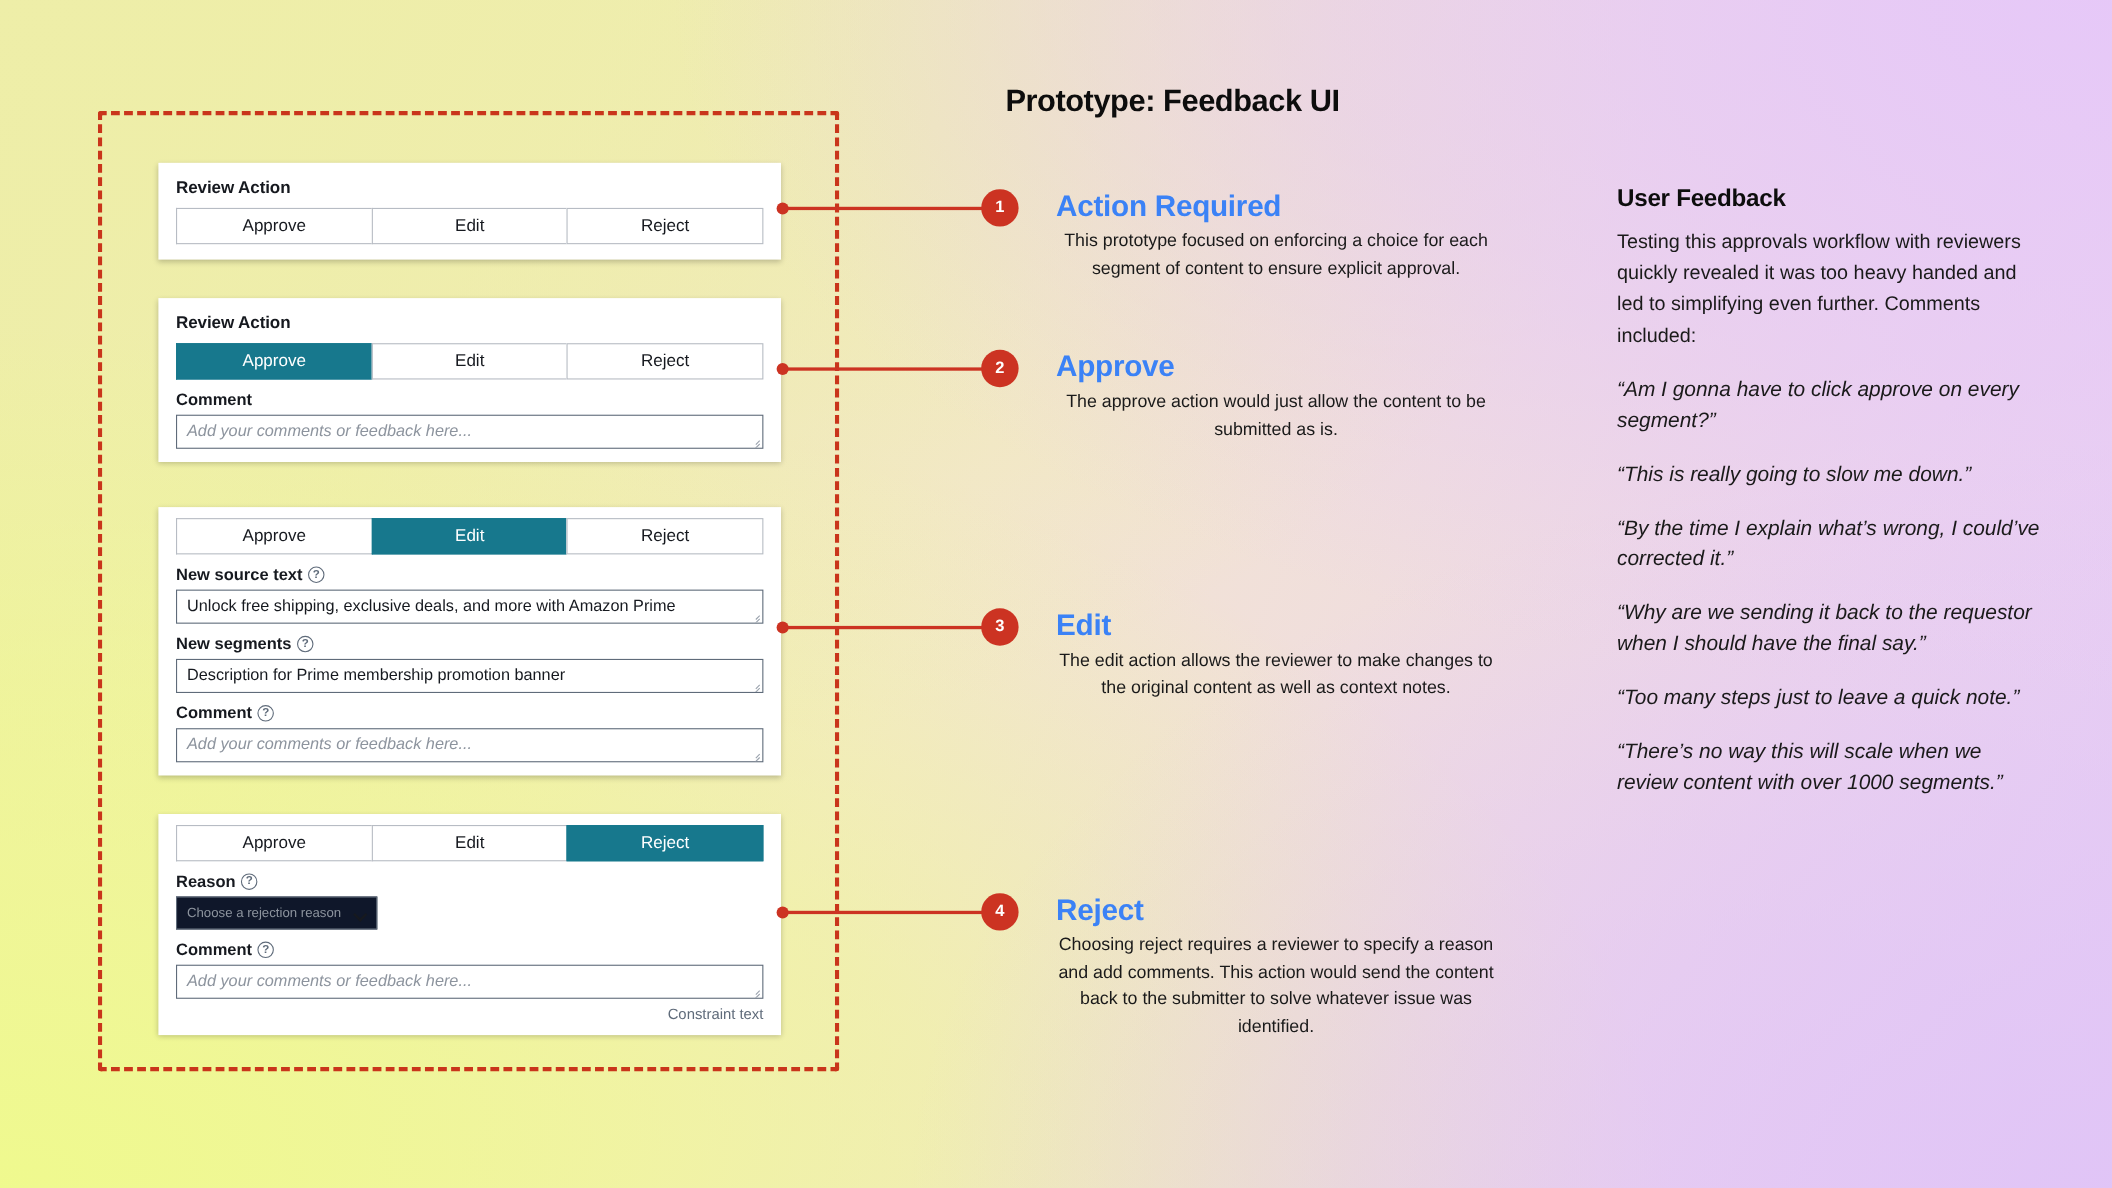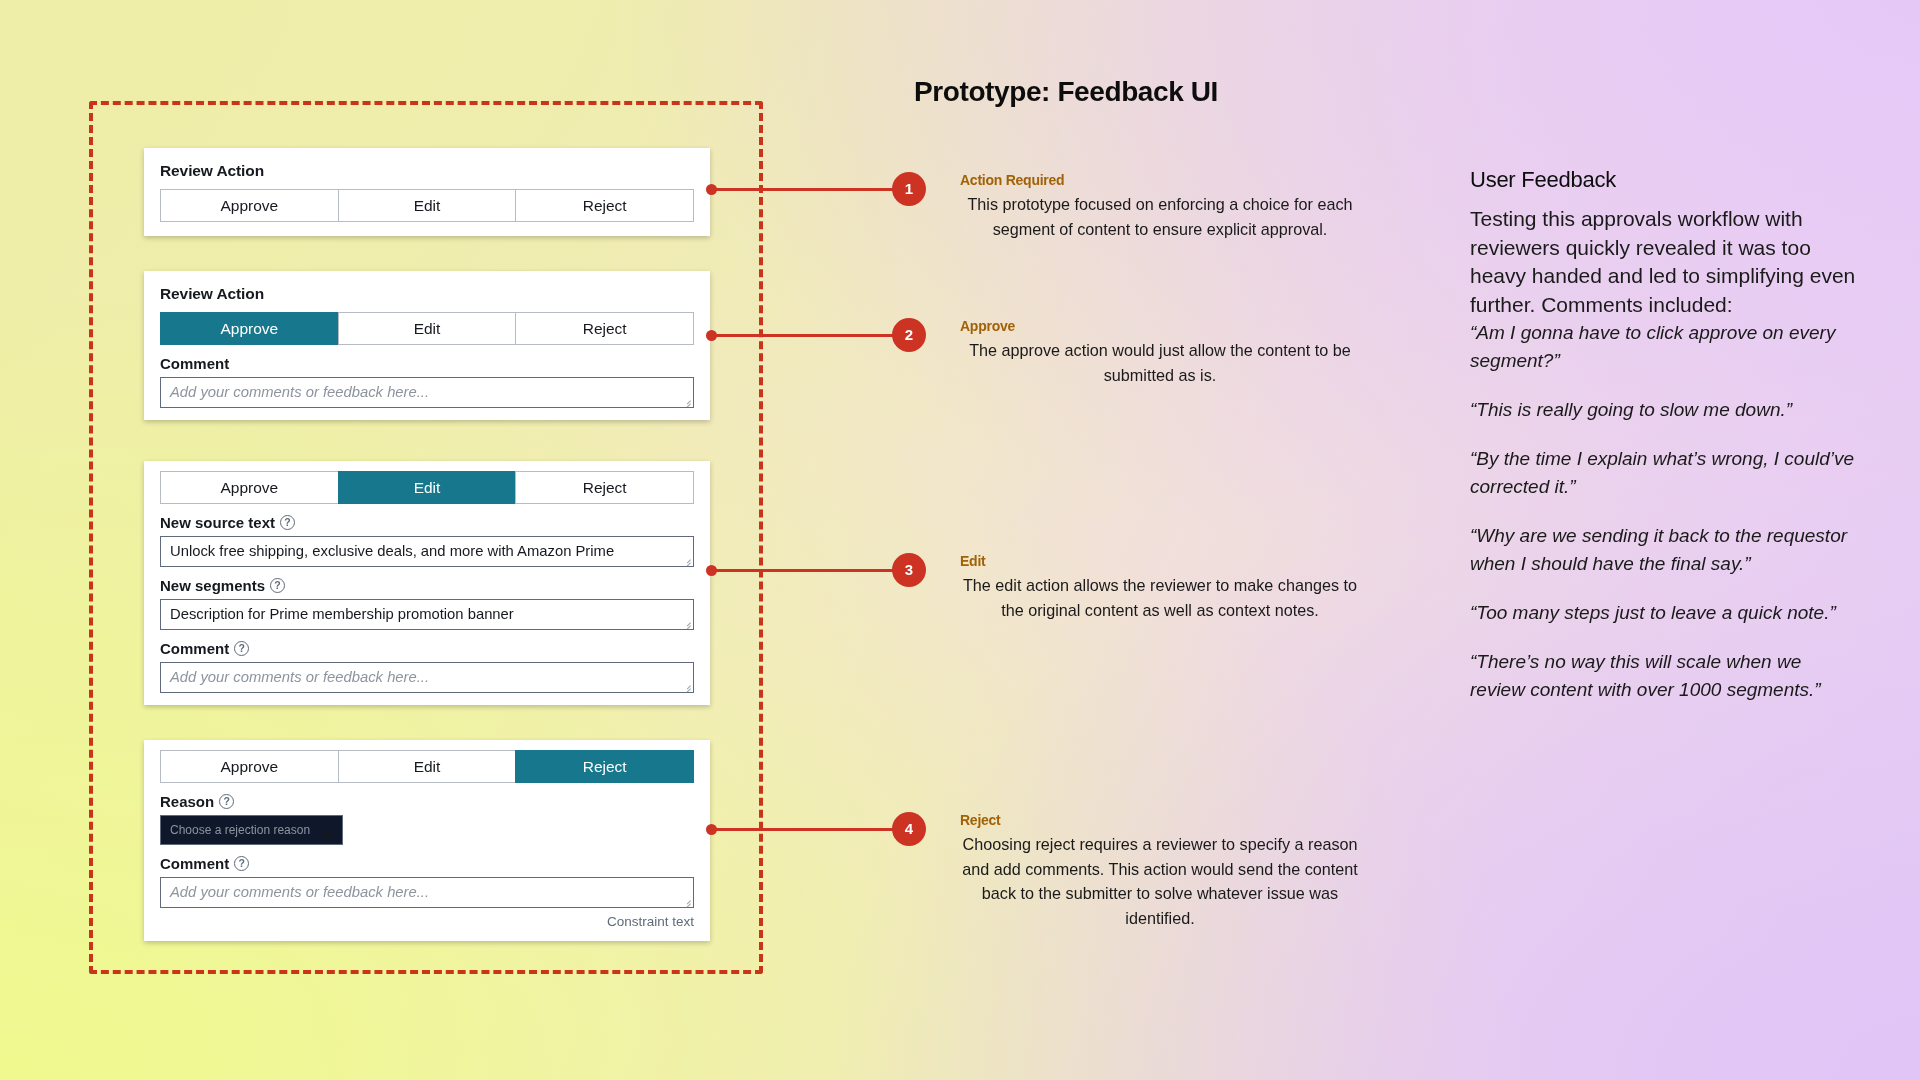--- a/index.html
+++ b/index.html
@@ -186,23 +186,23 @@
     width: 34px; height: 34px;
     border-radius: 50%;
     background: #cc3322;
     color: #ffffff;
     font-size: 15px;
     font-weight: bold;
     line-height: 34px;
     text-align: center;
   }
   .callout-title {
-    font-size: 14px;
-    font-weight: bold;
-    color: #a16207;
+    font-size: 27px;
+    font-weight: bold;
+    color: #3b82f6;
     margin-bottom: 4px;
     letter-spacing: -0.25px;
   }
   .callout-body {
     font-size: 16.2px;
     line-height: 24.5px;
     color: #1a1a1a;
     text-align: center;
   }
 
@@ -216,29 +216,30 @@
     position: absolute;
     width: 11px; height: 11px;
     border-radius: 50%;
     background: #cc3322;
   }
 
   
   .feedback { position: absolute; left: 1470px; top: 167px; width: 386px; }
   .feedback-title {
     font-size: 22px;
-    font-weight: normal;
+    font-weight: bold;
     color: #0d0d0d;
     margin-bottom: 12px;
     letter-spacing: -0.25px;
   }
   .feedback-intro {
-    font-size: 21px;
+    font-size: 18px;
     line-height: 28.5px;
     color: #1a1a1a;
+    margin-bottom: 22px;
   }
   .quote {
     font-size: 19px;
     line-height: 28px;
     font-style: italic;
     color: #1a1a1a;
     margin-bottom: 21px;
   }
 </style>
 </head>

